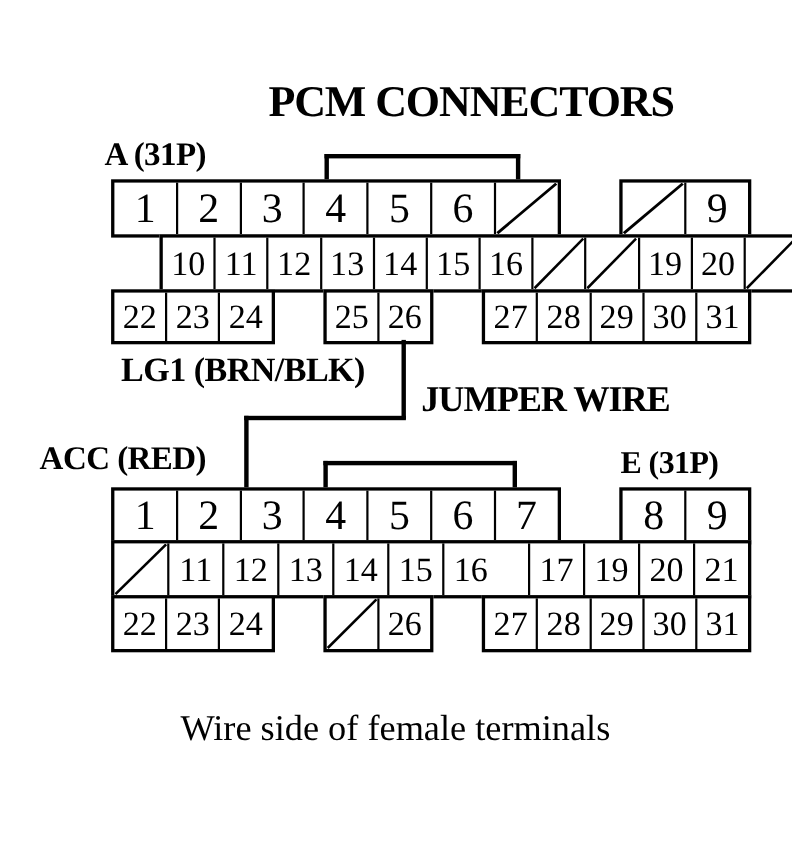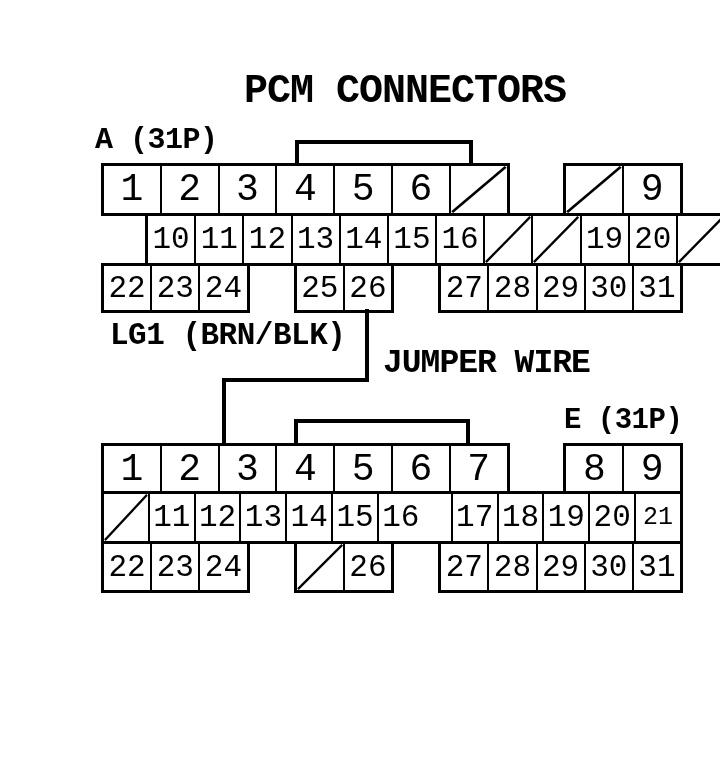--- a/index.html
+++ b/index.html
@@ -1,17 +1,17 @@
 <!DOCTYPE html>
 <html><head>
 <meta charset="utf-8">
 <style>
   html,body{margin:0;padding:0;background:#ffffff;}
   #page{position:relative;width:720px;height:783px;background:#ffffff;overflow:hidden;
-        font-family:Liberation Mono, monospace;color:#000;}
+        font-family:Liberation Serif, serif;color:#000;}
   .lbl{position:absolute;white-space:nowrap;color:#000;line-height:1.05;}
   #page-title{left:244px;top:71px;font-size:40px;font-weight:700;letter-spacing:-1px;}
   #label-a{left:95px;top:125px;font-size:30px;font-weight:700;letter-spacing:-0.5px;}
   #label-lg1{left:110px;top:320px;font-size:31px;font-weight:700;letter-spacing:-0.5px;}
   #label-jumper{left:383px;top:347px;font-size:33px;font-weight:700;letter-spacing:-1px;}
   #label-acc{left:36px;top:401px;font-size:30px;font-weight:700;letter-spacing:-0.5px;}
   #label-e{left:564px;top:406px;font-size:29px;font-weight:700;letter-spacing:-0.5px;}
   #caption{left:164px;top:646px;font-size:33px;font-weight:400;}
   #figure-id{left:36px;top:718px;font-size:26px;font-weight:400;letter-spacing:-0.5px;}
 
@@ -107,20 +107,21 @@
         <div class="cell inner" style="font-size: 31px;">31</div>
       </div>
     </div>
 
   <div class="wire" id="wire-v1"></div>
   <div class="wire" id="wire-h1"></div>
   <div class="wire" id="wire-v2"></div>
 
   <div class="lbl" id="label-lg1">LG1 (BRN/BLK)</div>
   <div class="lbl" id="label-jumper">JUMPER WIRE</div>
+  <div class="lbl" id="label-acc">ACC (RED)</div>
   <div class="lbl" id="label-e">E (31P)</div>
 
   <div class="tab" id="tab-e"></div>
   <div id="connector-e-grid">
       <div class="seg" style="left: 101px; top: 443px; width: 408.6px; height: 52px;">
         <div class="cell" style="font-size: 38px;">1</div>
         <div class="cell inner" style="font-size: 38px;">2</div>
         <div class="cell inner" style="font-size: 38px;">3</div>
         <div class="cell inner" style="font-size: 38px;">4</div>
         <div class="cell inner" style="font-size: 38px;">5</div>
@@ -137,24 +138,23 @@
             <line x1="2" y1="98" x2="98" y2="2" stroke="#000" stroke-width="5"></line>
           </svg>
         </div>
         <div class="cell inner" style="font-size: 31px;">11</div>
         <div class="cell inner" style="font-size: 31px;">12</div>
         <div class="cell inner" style="font-size: 31px;">13</div>
         <div class="cell inner" style="font-size: 31px;">14</div>
         <div class="cell inner" style="font-size: 31px;">15</div>
         <div class="cell inner" style="font-size: 31px;">16</div>
         <div class="cell inner" style="font-size: 31px; margin-left: 28px;">17</div>
-        <div class="cell inner" style="font-size: 31px;">18</div>
         <div class="cell inner" style="font-size: 31px;">19</div>
         <div class="cell inner" style="font-size: 31px;">20</div>
-        <div class="cell inner" style="font-size: 25px;">21</div>
+        <div class="cell inner" style="font-size: 31px;">21</div>
       </div>
       <div class="seg" style="left: 101px; top: 541px; width: 148.5px; height: 52px;">
         <div class="cell" style="font-size: 31px;">22</div>
         <div class="cell inner" style="font-size: 31px;">23</div>
         <div class="cell inner" style="font-size: 31px;">24</div>
       </div>
       <div class="seg" style="left: 293.667px; top: 541px; width: 100.333px; height: 52px;">
         <div class="cell" style="font-size: 31px;">
           <svg viewBox="0 0 100 100" preserveAspectRatio="none">
             <line x1="2" y1="98" x2="98" y2="2" stroke="#000" stroke-width="5"></line>
@@ -164,14 +164,15 @@
       </div>
       <div class="seg" style="left: 438.167px; top: 541px; width: 244.833px; height: 52px;">
         <div class="cell" style="font-size: 31px;">27</div>
         <div class="cell inner" style="font-size: 31px;">28</div>
         <div class="cell inner" style="font-size: 31px;">29</div>
         <div class="cell inner" style="font-size: 31px;">30</div>
         <div class="cell inner" style="font-size: 31px;">31</div>
       </div>
     </div>
 
+  <div class="lbl" id="caption">Wire side of female terminals</div>
 
 </div>
 
 </body></html>

